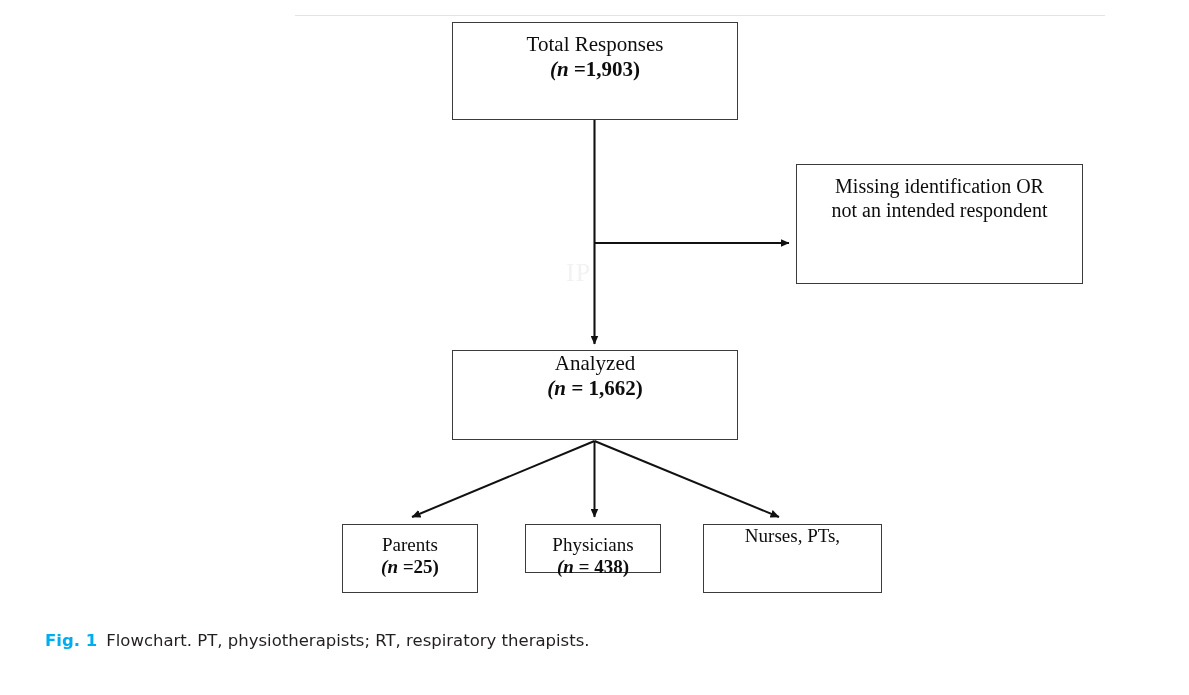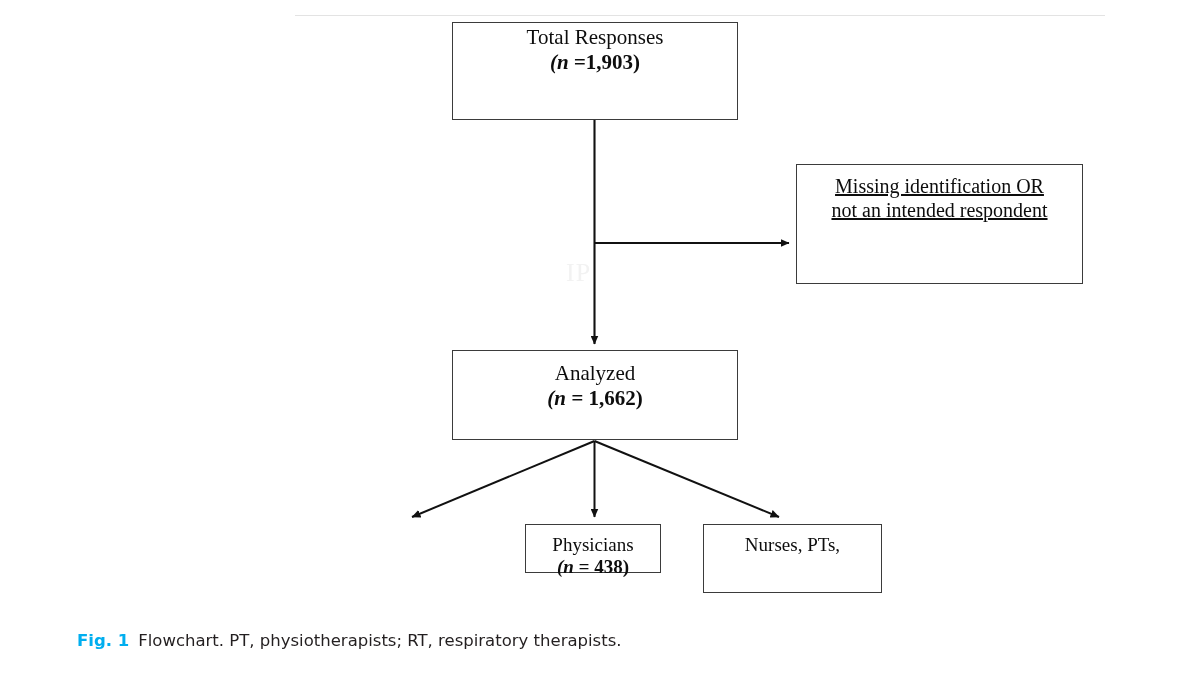--- a/index.html
+++ b/index.html
@@ -58,52 +58,49 @@
   }
   .flow-box .nital {
     font-style: italic;
     font-weight: 700;
   }
 
   #box-total {
     left: 452px; top: 22px;
     width: 286px; height: 98px;
     font-size: 21px;
-    padding-top: 2px;
+    padding-top: 9px;
   }
   #box-missing {
     left: 796px; top: 164px;
     width: 287px; height: 120px;
     font-size: 20px;
     padding-top: 10px;
-    text-decoration: underline;
   }
   #box-analyzed {
     left: 452px; top: 350px;
     width: 286px; height: 90px;
     font-size: 21px;
-    padding-top: 10px;
   }
   #box-parents {
     left: 342px; top: 524px;
     width: 136px; height: 69px;
     font-size: 19px;
     padding-top: 9px;
   }
   #box-physicians {
     left: 525px; top: 524px;
     width: 136px; height: 49px;
     font-size: 19px;
     padding-top: 9px;
   }
   #box-nurses {
     left: 703px; top: 524px;
     width: 179px; height: 69px;
     font-size: 19px;
-    padding-top: 9px;
   }
 
   
   .watermark {
     position: absolute;
     left: 566px;
     top: 258px;
     font-size: 26px;
     color: #f2f2f2;
     font-family: "Liberation Serif", serif;
@@ -117,21 +114,20 @@
     left: 45px;
     top: 631px;
     font-family: "DejaVu Sans", sans-serif;
     font-size: 16.5px;
     color: #231f20;
     white-space: nowrap;
   }
   #caption .fig-label {
     font-weight: 700;
     margin-right: 9px;
-    margin-left: 32px;
   }
 </style>
 </head>
 <body>
 
 <div id="figure-root">
 
   <div class="page-rule"></div>
 
   <svg class="svg-layer" viewBox="0 0 1189 695" xmlns="http://www.w3.org/2000/svg">
@@ -160,20 +156,24 @@
   <div class="flow-box" id="box-missing">
     <span class="line reg">Missing identification OR</span>
     <span class="line reg">not an intended respondent</span>
   </div>
 
   <div class="flow-box" id="box-analyzed">
     <span class="line reg">Analyzed</span>
     <span class="line"><span class="nital">(n = </span><span class="bold">1,662</span><span class="bold">)</span></span>
   </div>
 
+  <div class="flow-box" id="box-parents">
+    <span class="line reg">Parents</span>
+    <span class="line"><span class="nital">(n =</span><span class="bold">25</span><span class="bold">)</span></span>
+  </div>
 
   <div class="flow-box" id="box-physicians">
     <span class="line reg">Physicians</span>
     <span class="line"><span class="nital">(n = </span><span class="bold">438</span><span class="bold">)</span></span>
   </div>
 
   <div class="flow-box" id="box-nurses">
     <span class="line reg">Nurses, PTs,</span>
   </div>
 

